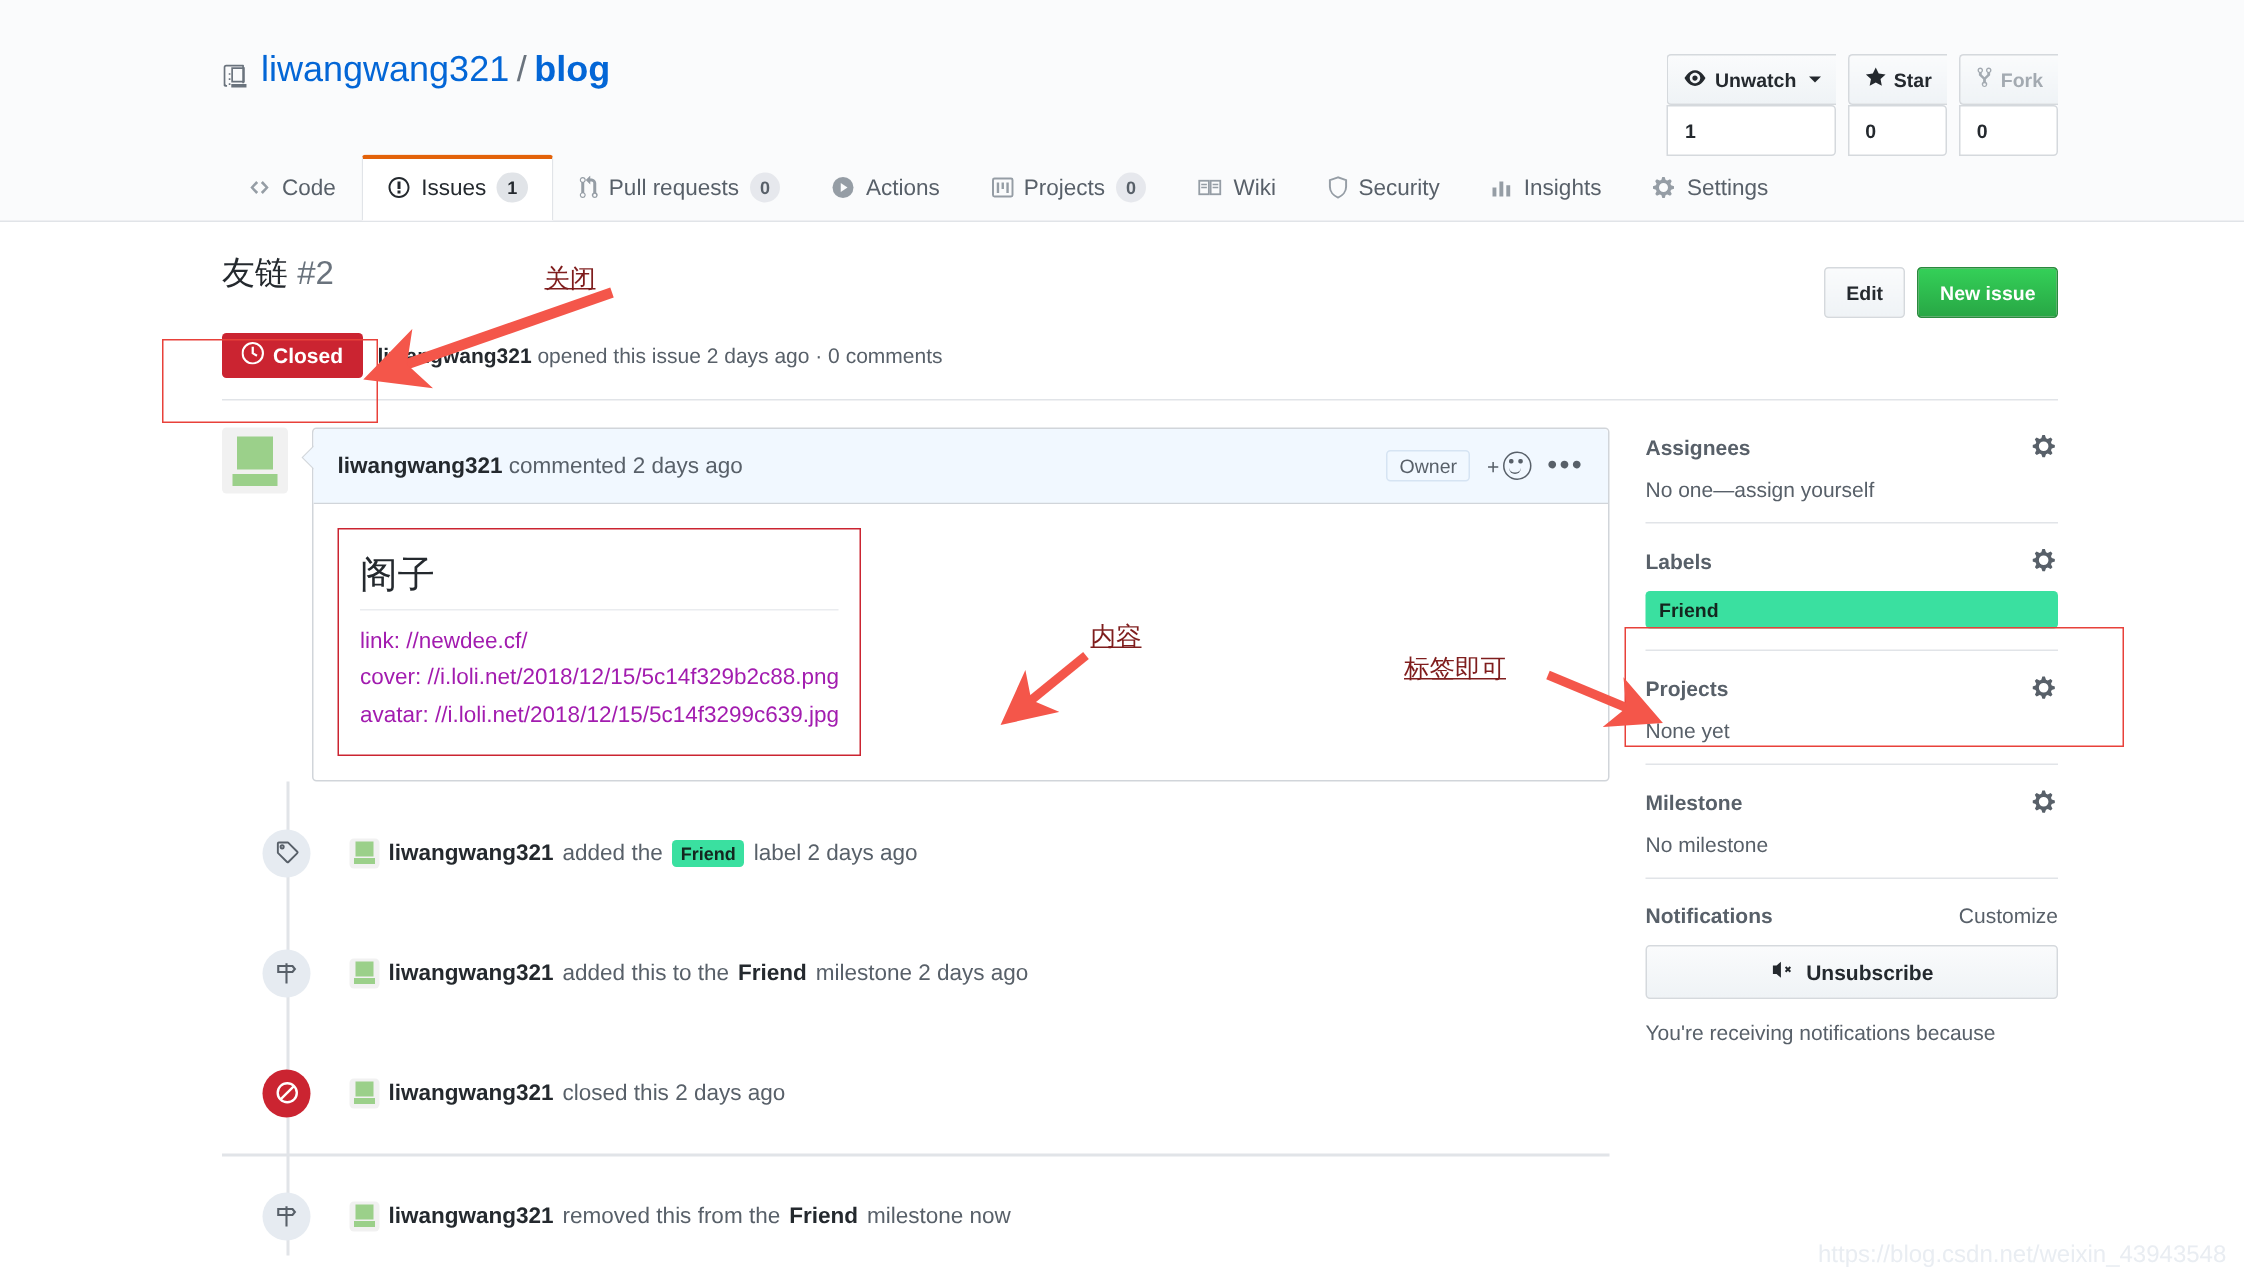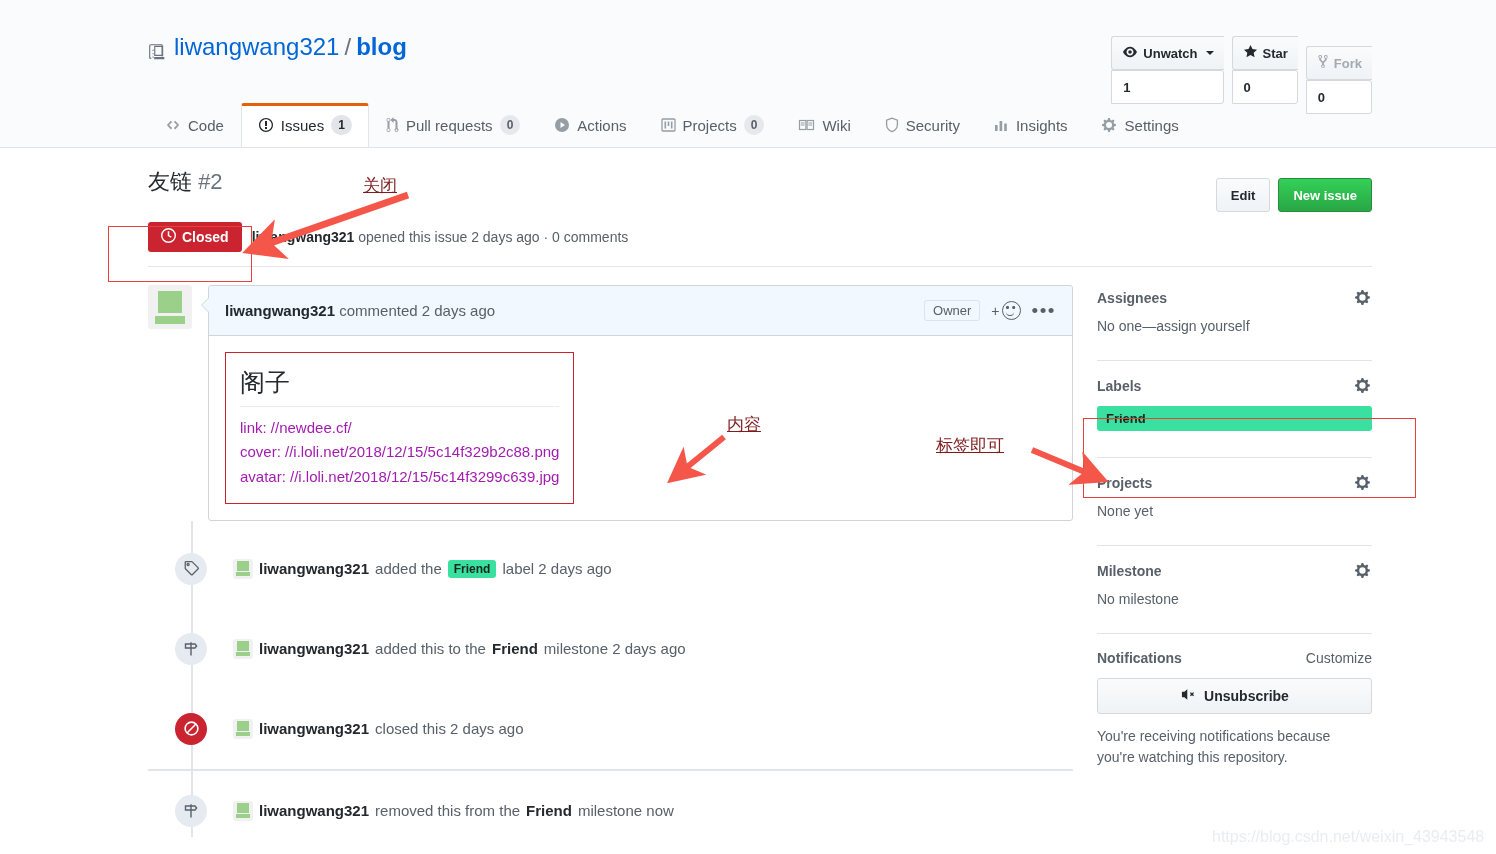--- a/index.html
+++ b/index.html
@@ -40,21 +40,21 @@
     border:1px solid #d5d9dd; border-right:none;
     border-radius:3px 0 0 3px;
     padding:6px 10px; font-size:13px; font-weight:600; color:#24292e;
     height:34px; white-space:nowrap;
   }
   .btn-count {
     background:#fff; border:1px solid #d5d9dd; border-radius:0 3px 3px 0;
     padding:6px 11px; font-size:13px; font-weight:600; color:#24292e;
     display:flex; align-items:center; height:34px;
   }
-  .btn-main.disabled { color:#a3aab1;margin-top:10px; }
+  .btn-main.disabled { color:#a3aab1; }
   .caret { width:0;height:0;border-left:4px solid transparent;border-right:4px solid transparent;border-top:4px solid #24292e;margin-left:3px;}
 
   
   .nav-tabs { display:flex; padding-left:148px; position:absolute; bottom:0; left:0; }
   .tab {
     display:flex; align-items:center; gap:7px;
     padding:11px 16px 12px 16px; font-size:15px; color:#586069;
     border:1px solid transparent; border-bottom:none;
     position:relative; white-space:nowrap;
   }
@@ -148,21 +148,21 @@
   .tl-badge.closed { background:#cb2431; color:#fff; }
   .tl-text { margin-left:26px; font-size:15px; color:#586069; display:flex; align-items:center; gap:6px; }
   .tl-text b { color:#24292e; font-weight:600; }
   .mini-av { width:20px;height:20px;border-radius:3px;background:#f1f1f1;display:inline-flex;flex-direction:column;align-items:center;justify-content:center;gap:1px;flex:none;}
   .mini-av i { width:12px;height:10px;background:#9bd08a;display:block;}
   .mini-av u { width:14px;height:4px;background:#9bd08a;display:block;}
   .label-chip { background:#3ae0a0; color:#14261f; border-radius:3px; padding:2px 6px; font-size:12px; font-weight:600; }
   .tl-divider { border-top:2px solid #e1e4e8; margin:0 0 0 -22px; width:925px; }
 
   
-  .side-sec { padding-bottom:26px; border-bottom:1px solid #e1e4e8; margin-bottom:16px;}
+  .side-sec { padding-bottom:14px; border-bottom:1px solid #e1e4e8; margin-bottom:16px;}
   .side-sec.last { border-bottom:none; }
   .side-head { display:flex; align-items:center; justify-content:space-between; margin-bottom:12px; }
   .side-title { font-size:14px; font-weight:600; color:#586069; }
   .side-link { font-size:14px; color:#586069; }
   .side-val { font-size:14px; color:#586069; }
   .gear { width:17px;height:17px;color:#586069;display:inline-block;}
   .label-big { background:#3ae0a0; color:#14261f; border-radius:3px; padding:5px 9px; font-size:13px; font-weight:600; display:block;}
   .btn-unsub {
     display:flex;align-items:center;justify-content:center;gap:7px;
     width:100%;background:linear-gradient(#fafbfc,#eff3f6);
@@ -542,21 +542,20 @@
             <span>
               <svg width="17" height="15" viewBox="0 0 16 16" fill="currentColor">
                   <path d="M6.7 2.3L3.6 5H1v6h2.6l3.1 2.7z"></path>
                   <path d="M10 6l3.4 3.4M13.4 6L10 9.4" stroke="currentColor" stroke-width="1.4" fill="none"></path>
                 </svg>
             </span>
             <span>Unsubscribe</span>
           </button>
           <div class="notif-note">
             <div>You're receiving notifications because</div>
-            <div>you're watching this repository.</div>
           </div>
         </div>
 
       </div>
     </div>
   </div>
 
   <div class="anno-box" style="left:108px; top:226px; width:144px; height:56px;"></div>
   <div class="anno-box" style="left:1083px; top:418px; width:333px; height:80px;"></div>
 

